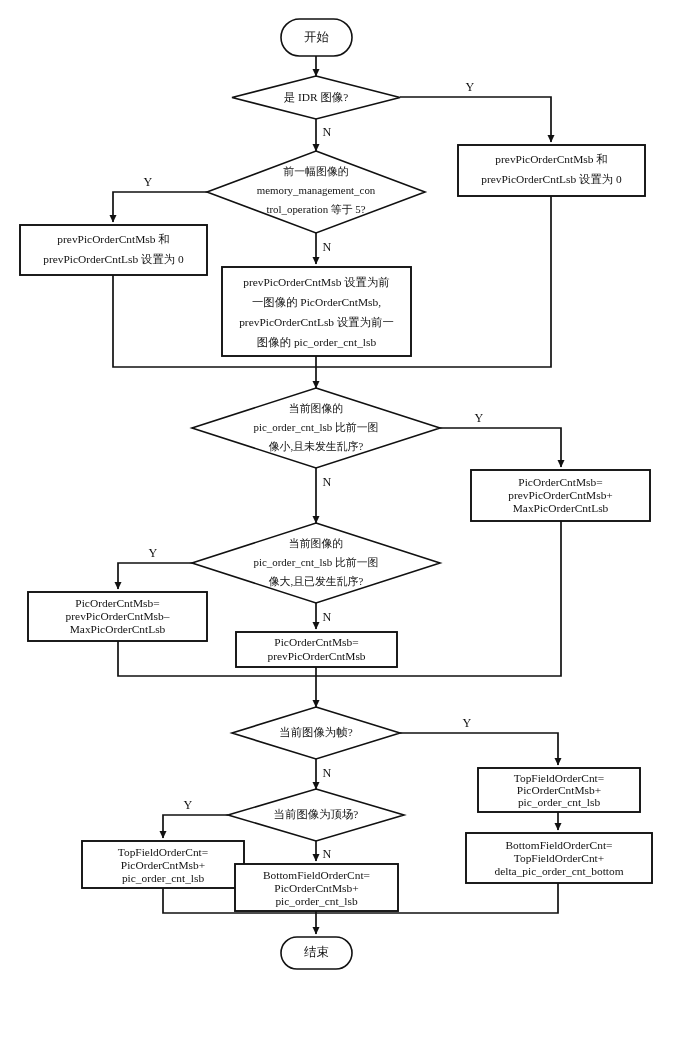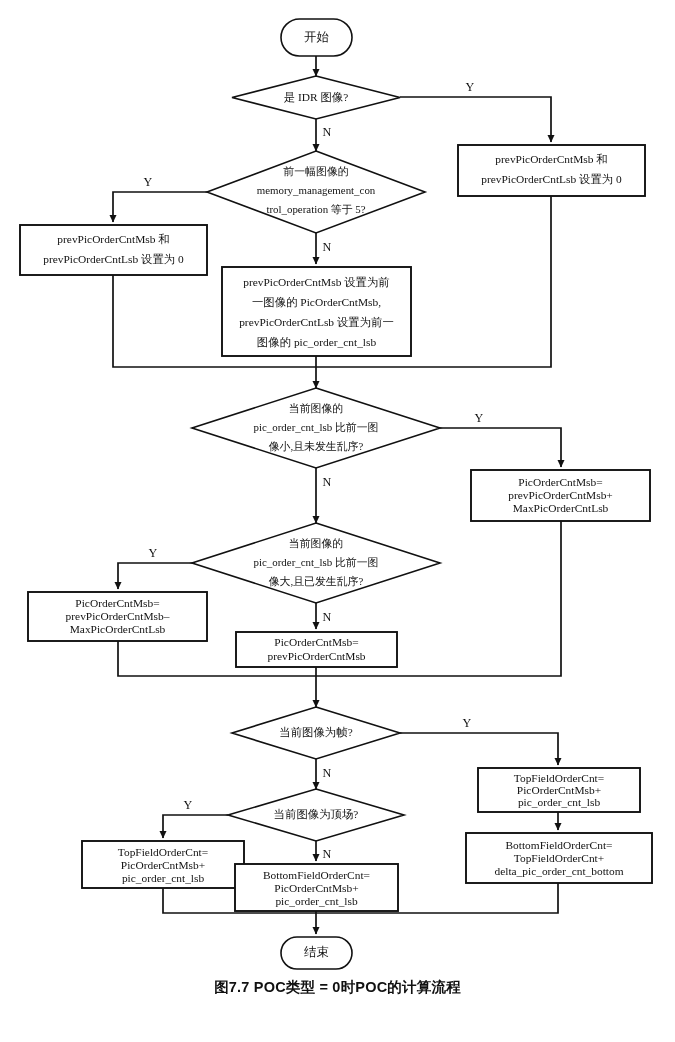--- a/index.html
+++ b/index.html
@@ -266,14 +266,13 @@
       <text class="node-text" x="559" y="859">TopFieldOrderCnt+</text>
       <text class="node-text" x="559" y="872">delta_pic_order_cnt_bottom</text>
     </g>
 
     <g>
       <rect class="node-shape terminal" x="281" y="937" width="71" height="32" rx="16" ry="16"></rect>
       <text class="node-text terminal-text" x="316.5" y="953.5">结束</text>
     </g>
   </svg>
 
-  <div class="caption">图7.7    POC类型 = 0时POC的计算流程</div>
 </div>
 
 </body></html>

